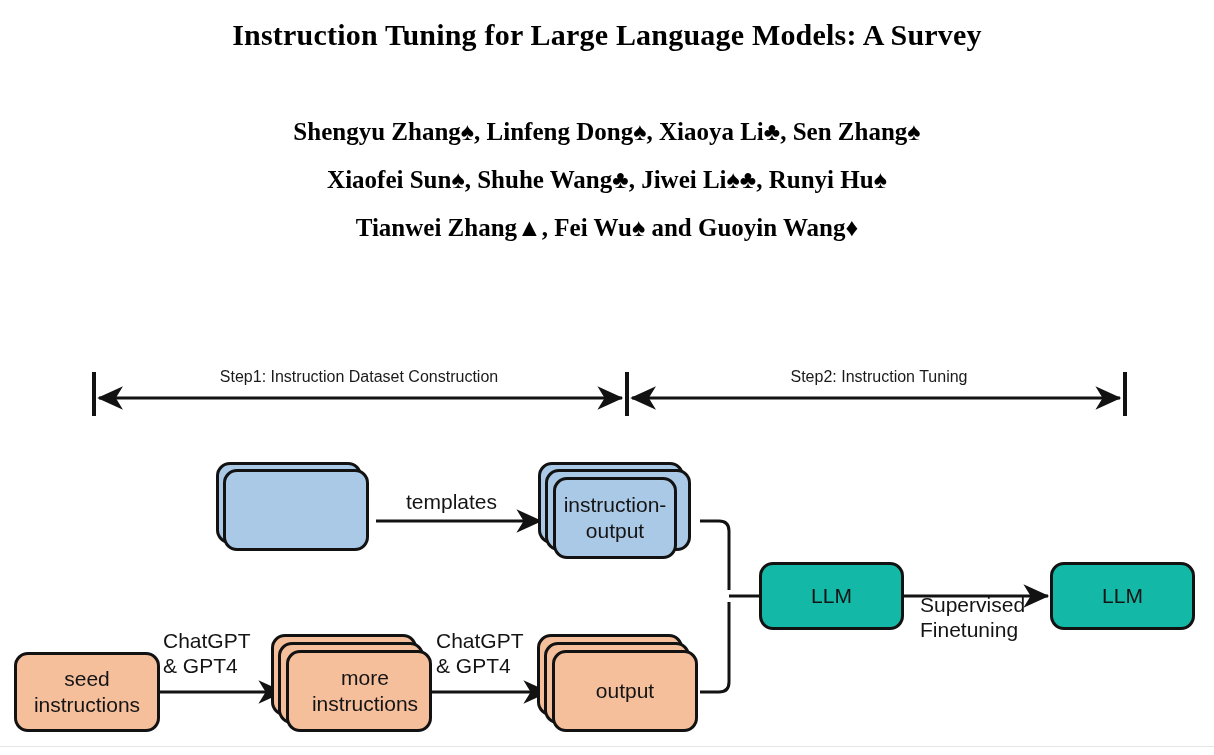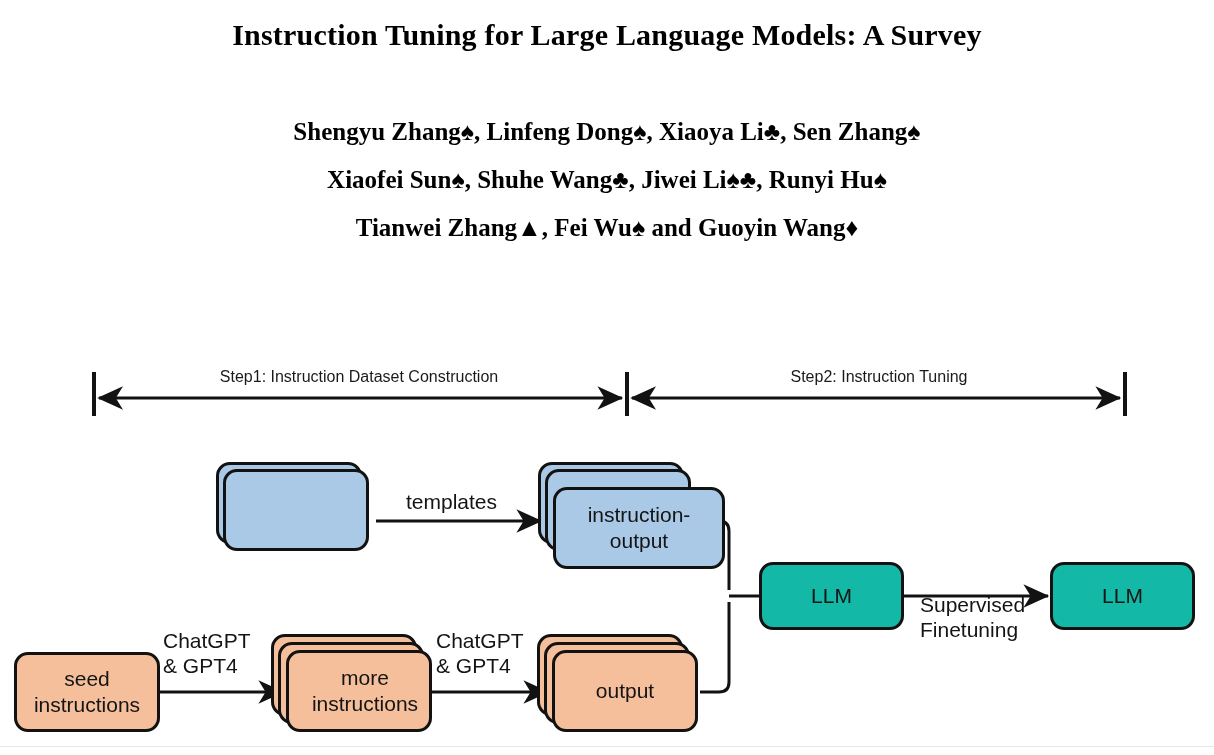--- a/index.html
+++ b/index.html
@@ -154,21 +154,21 @@
   </svg>
 
   <div class="step-label" id="step1-label">Step1: Instruction Dataset Construction</div>
   <div class="step-label" id="step2-label">Step2: Instruction Tuning</div>
 
   <div class="card-back blue" style="left:216px;top:462px;width:146px;height:82px;"></div>
   <div class="card-back blue b2" style="left:223px;top:469px;width:146px;height:82px;"></div>
 
   <div class="card-back blue" style="left:538px;top:462px;width:146px;height:82px;"></div>
   <div class="card-back blue b2" style="left:545px;top:469px;width:146px;height:82px;"></div>
-  <div class="node blue" style="left:553px;top:487px;width:172px;height:82px;">
+  <div class="node blue" style="left:553px;top:477px;width:124px;height:82px;">
     <span style="white-space:pre-line;">instruction-
 output</span>
   </div>
 
   <div class="node orange" style="left:14px;top:652px;width:146px;height:80px;">
     <span style="white-space:pre-line;">seed
 instructions</span>
   </div>
 
   <div class="card-back orange" style="left:271px;top:634px;width:146px;height:82px;"></div>

